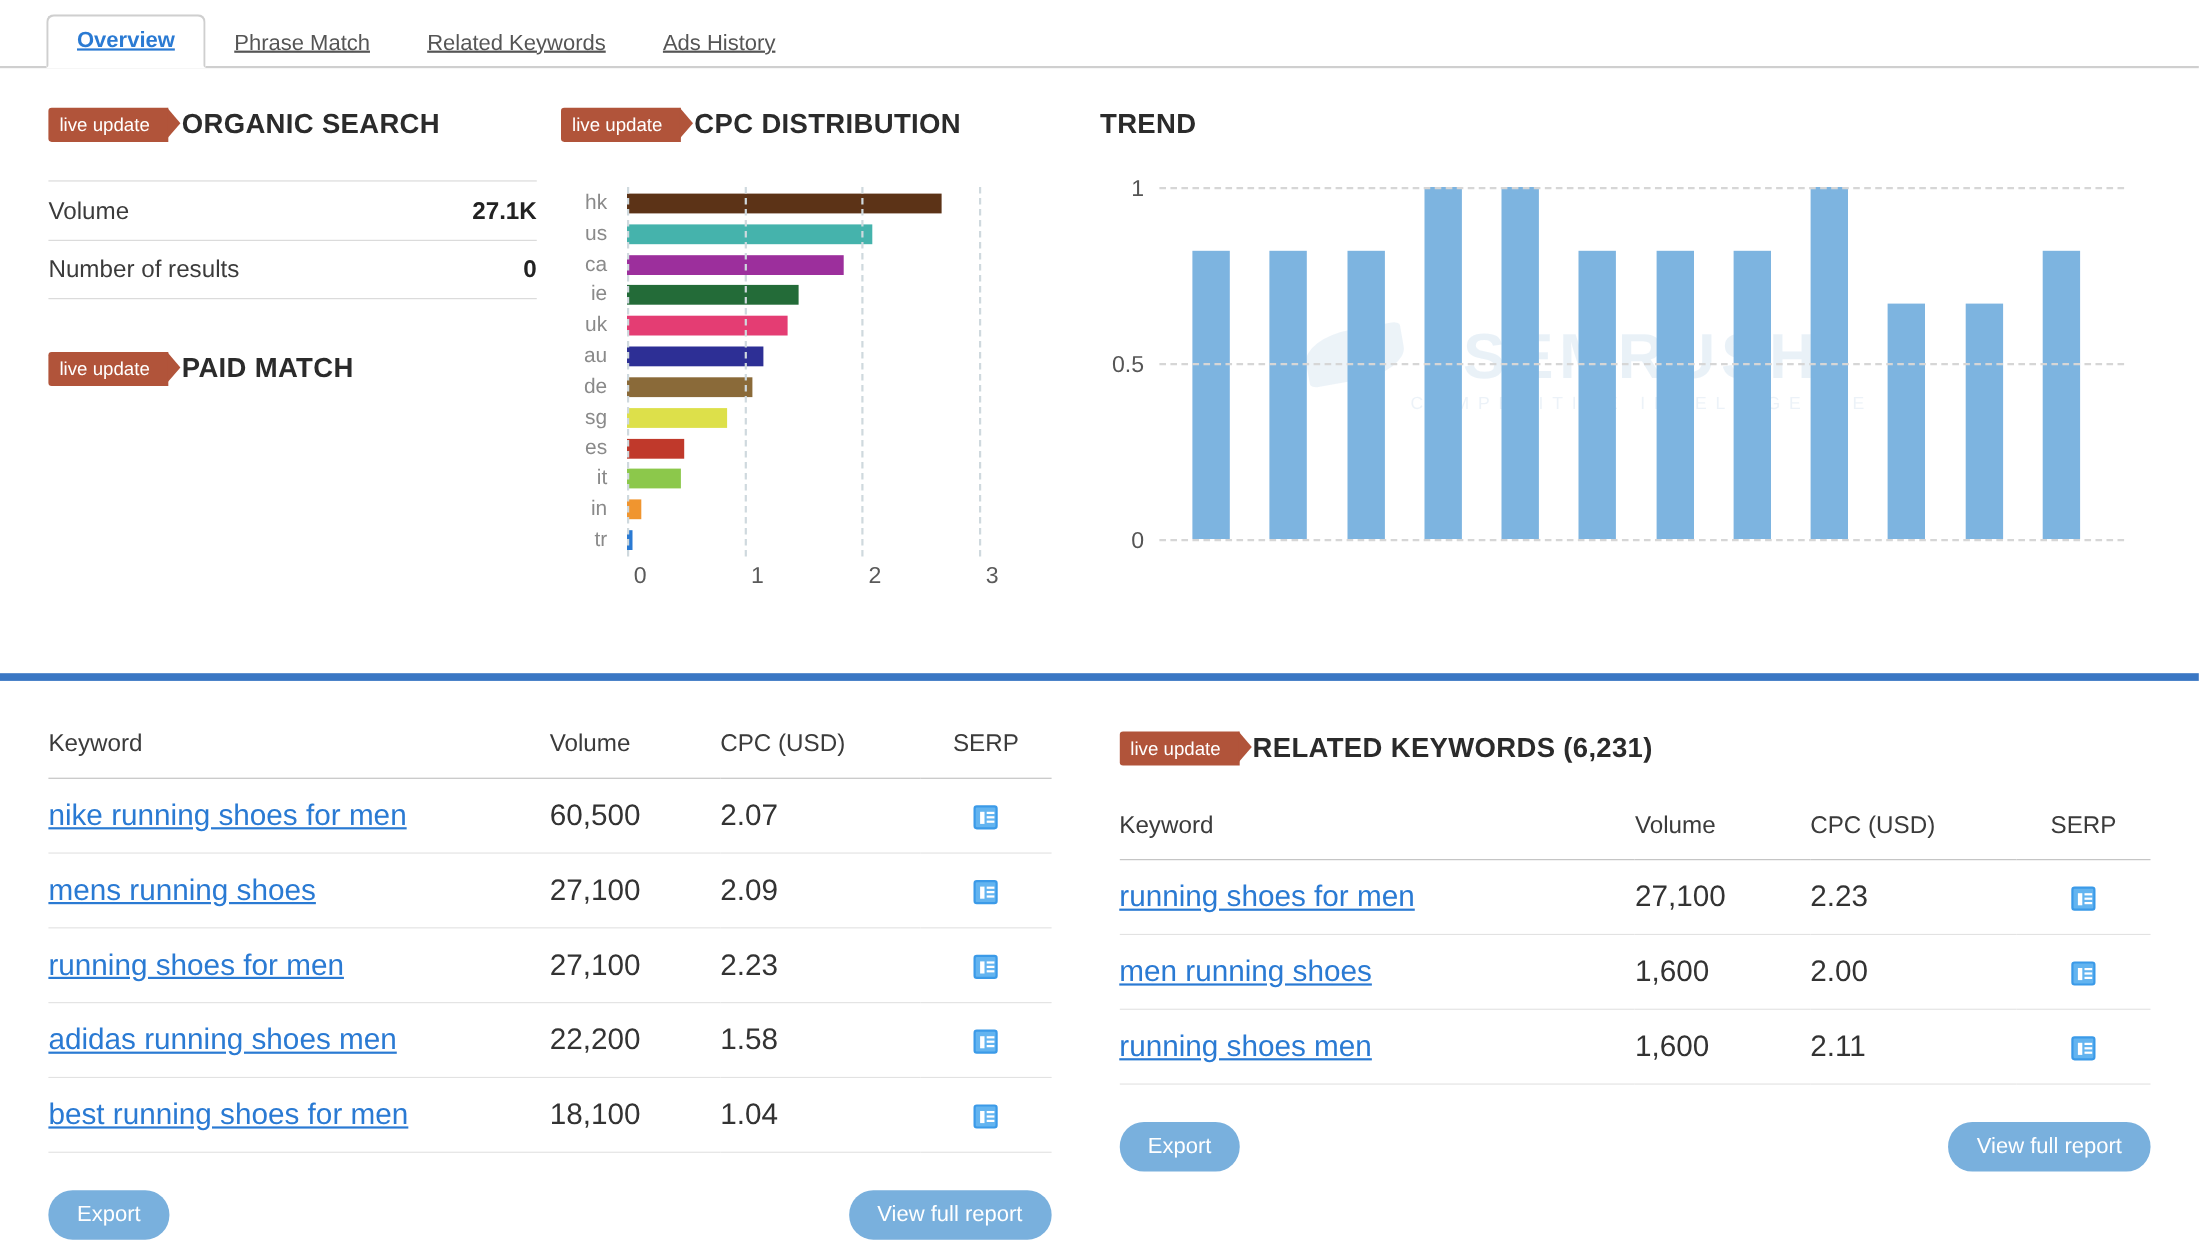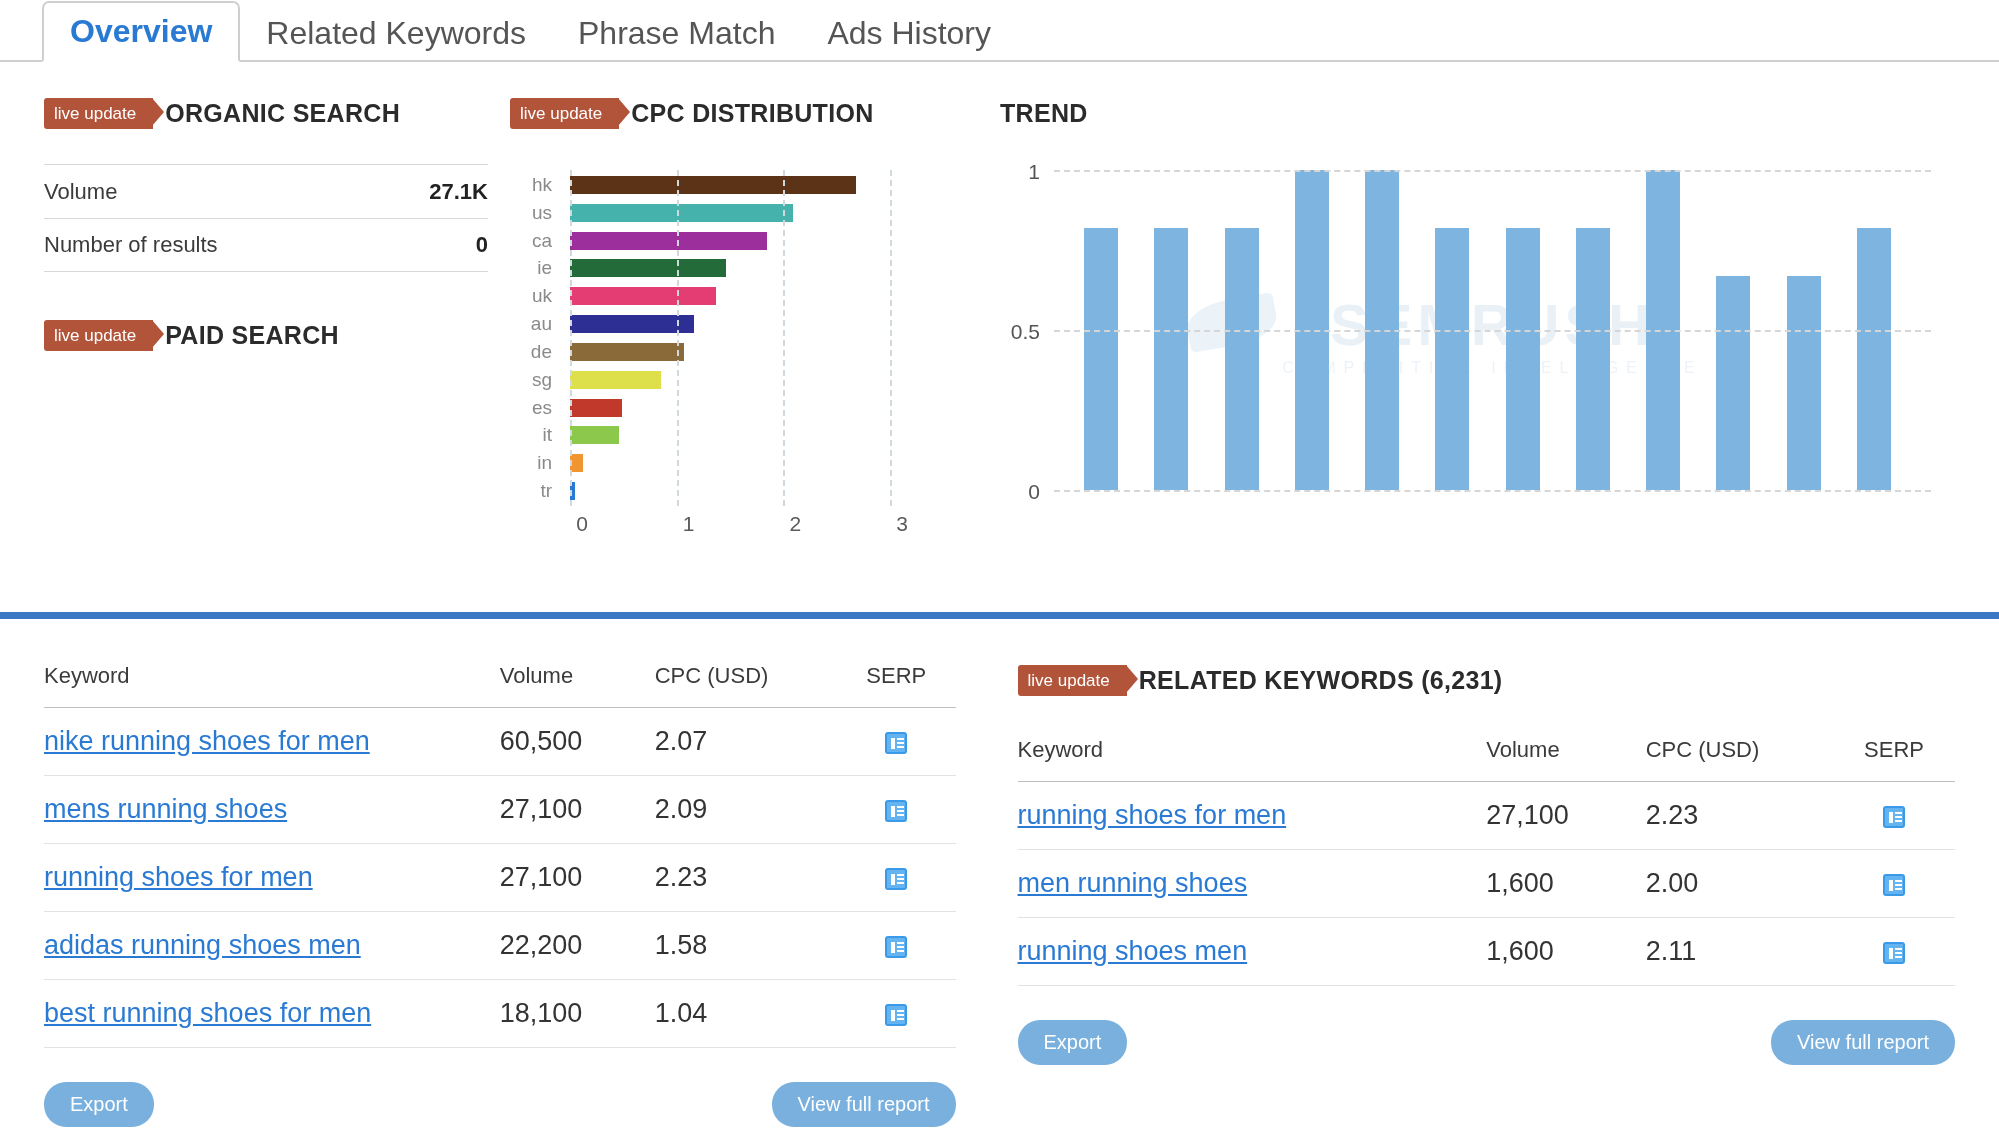--- a/index.html
+++ b/index.html
@@ -14,28 +14,29 @@
   
   .tabbar {
     position: relative;
     height: 62px;
     padding-left: 42px;
     display: flex;
     align-items: flex-end;
     border-bottom: 2px solid #cfcfcf;
   }
   .tab {
-    font-size: 32px;
+    font-size: 20px;
     color: #555555;
     padding: 12px 26px 13px 26px;
     line-height: 1;
     position: relative;
     top: 2px;
     white-space: nowrap;
     cursor: pointer;
+    text-decoration: underline;
   }
   .tab.active {
     color: #2a7ad3;
     font-weight: bold;
     background: #ffffff;
     border: 2px solid #cfcfcf;
     border-bottom: 2px solid #ffffff;
     border-radius: 7px 7px 0 0;
   }
 
@@ -271,22 +272,22 @@
     cursor: pointer;
     white-space: nowrap;
     font-family: "Liberation Sans", sans-serif;
   }
 </style>
 </head>
 <body>
 
 <div class="tabbar">
   <div class="tab active">Overview</div>
+  <div class="tab">Phrase Match</div>
   <div class="tab">Related Keywords</div>
-  <div class="tab">Phrase Match</div>
   <div class="tab">Ads History</div>
 </div>
 
 <div class="top-row">
 
   <div class="col-metrics">
 
     <div class="section-head">
       <span class="badge">live update</span>
       <span class="section-title">ORGANIC SEARCH</span>
@@ -300,21 +301,21 @@
       <div class="metric-row">
         <span class="metric-label">Number of results</span>
         <span class="metric-value">0</span>
       </div>
     </div>
 
     <div class="metrics-gap"></div>
 
     <div class="section-head">
       <span class="badge">live update</span>
-      <span class="section-title">PAID SEARCH</span>
+      <span class="section-title">PAID MATCH</span>
     </div>
 
   </div>
 
   <div class="col-cpc">
     <div class="section-head">
       <span class="badge">live update</span>
       <span class="section-title">CPC DISTRIBUTION</span>
     </div>
     <div class="cpc-chart">

